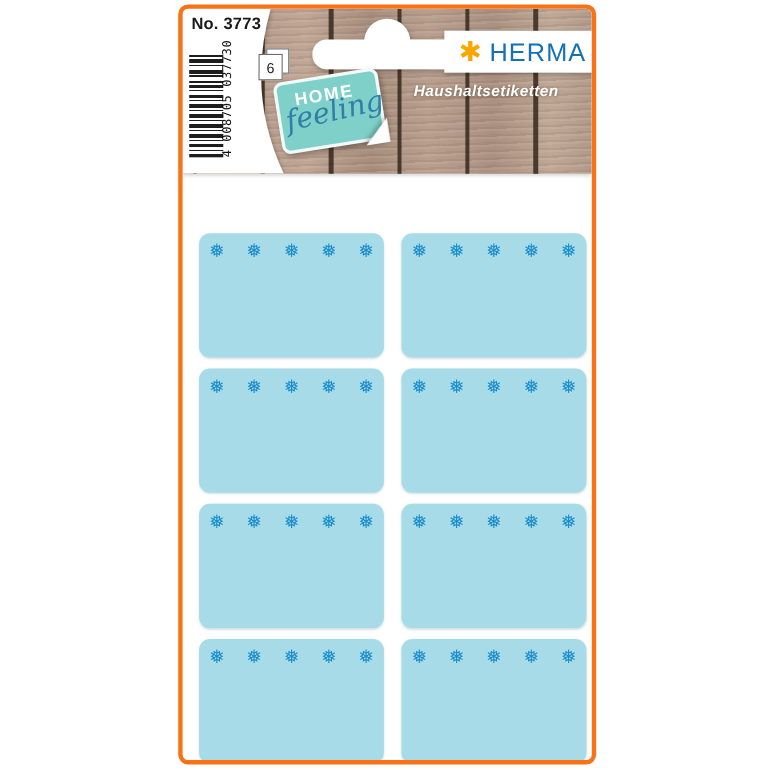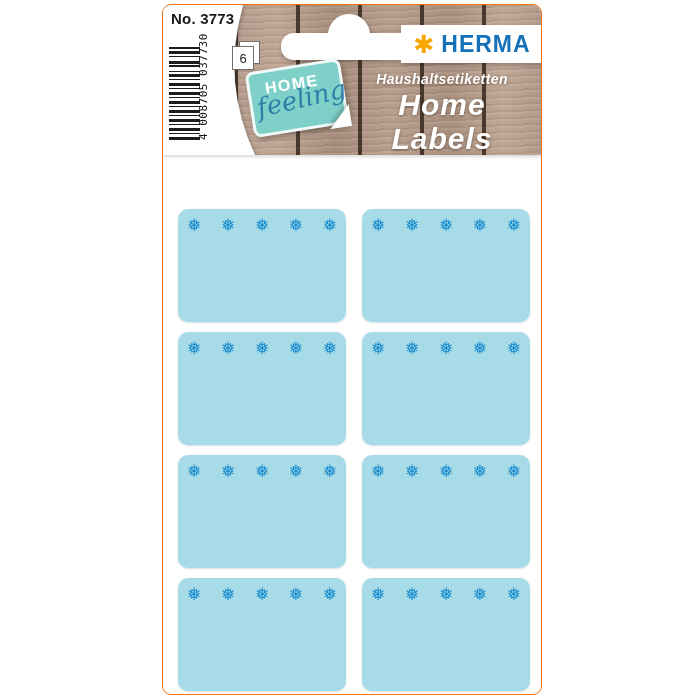--- a/index.html
+++ b/index.html
@@ -1,21 +1,21 @@
 <!DOCTYPE html>
 <html style="--sticker-fill: #a7dbe8; --flake-color: #1a8ccd; --herma-blue: #1470b7; --star-color: #f8a700; --tag-teal: #7ed0c8; --script-blue: #2f7fa9;"><head>
 <meta charset="utf-8">
 <style>
   html,body{margin:0;padding:0;background:#ffffff;}
   #stage{position:relative;width:700px;height:700px;background:#ffffff;overflow:hidden;
          font-family:"Liberation Sans",sans-serif;}
 
   
   .card{position:absolute;left:162px;top:4px;width:380px;height:691px;background:#ffffff;
-        border:1px solid #f97316;border-radius:9px;overflow:hidden;box-sizing:border-box;}
+        border:4px solid #f97316;border-radius:9px;overflow:hidden;box-sizing:border-box;}
 
   
   .header{position:absolute;left:0;top:0;width:100%;height:150px;overflow:hidden;
     background:
       radial-gradient(ellipse 26px 14px at 310px 32px, rgba(74,52,38,.55), rgba(74,52,38,0) 70%),
       radial-gradient(ellipse 20px 30px at 150px 110px, rgba(84,62,46,.35), rgba(84,62,46,0) 70%),
       repeating-linear-gradient(90deg, rgba(0,0,0,0) 0 58px, rgba(46,32,22,.8) 58px 62px),
       repeating-linear-gradient(178deg, rgba(255,255,255,.08) 0 2px, rgba(255,255,255,0) 2px 5px, rgba(86,64,48,.09) 5px 7px),
       linear-gradient(90deg,#c2aa99 0%,#b1988a 15%,#c0a795 30%,#a68d7c 46%,#b89f8e 60%,#aa9080 76%,#bfa896 90%,#b29a8a 100%);
     background-position:13px 0,0 0,13px 0,0 0,0 0;
@@ -58,21 +58,21 @@
                 font-style:italic;font-size:26px;color:var(--script-blue,#2f7fa9);
                 transform:rotate(-4deg);}
   .tag .fold{position:absolute;right:-5px;bottom:-6px;width:0;height:0;border-style:solid;
              border-width:0 0 22px 22px;border-color:transparent transparent #ffffff transparent;
              filter:drop-shadow(-2px -2px 2px rgba(0,0,0,.25));}
 
   
   .logo{position:absolute;left:238px;top:20px;width:142px;height:38px;display:flex;
         align-items:center;justify-content:center;gap:7px;}
   .logo .star{font-size:25px;color:var(--star-color,#f8a700);line-height:1;}
-  .logo .word{font-size:23px;font-weight:bold;color:var(--herma-blue,#1470b7);letter-spacing:1px;}
+  .logo .word{font-size:23px;font-weight:normal;color:var(--herma-blue,#1470b7);letter-spacing:1px;}
 
   
   .titles{position:absolute;left:183px;right:3px;top:66px;text-align:center;color:#ffffff;
           font-style:italic;font-weight:bold;text-shadow:0 1px 3px rgba(60,40,20,.55);}
   .t-de{font-size:14px;letter-spacing:.4px;}
   .t-en{font-size:30px;letter-spacing:1px;margin-top:1px;}
 
   
   .grid{position:absolute;left:15px;top:204px;width:352px;display:grid;
         grid-template-columns:168px 168px;gap:10px 16px;}
@@ -119,21 +119,20 @@
         <div class="fold"></div>
       </div>
 
       <div class="logo">
         <span class="star">✱</span>
         <span class="word">HERMA</span>
       </div>
 
       <div class="titles">
         <div class="t-de">Haushaltsetiketten</div>
-        <div class="t-en">Home Labels</div>
 
       </div>
     </div>
 
     <div class="grid">
         <div class="sticker">
           <div class="flakes">
             <span class="flake">❅</span>
             <span class="flake">❅</span>
             <span class="flake">❅</span>

